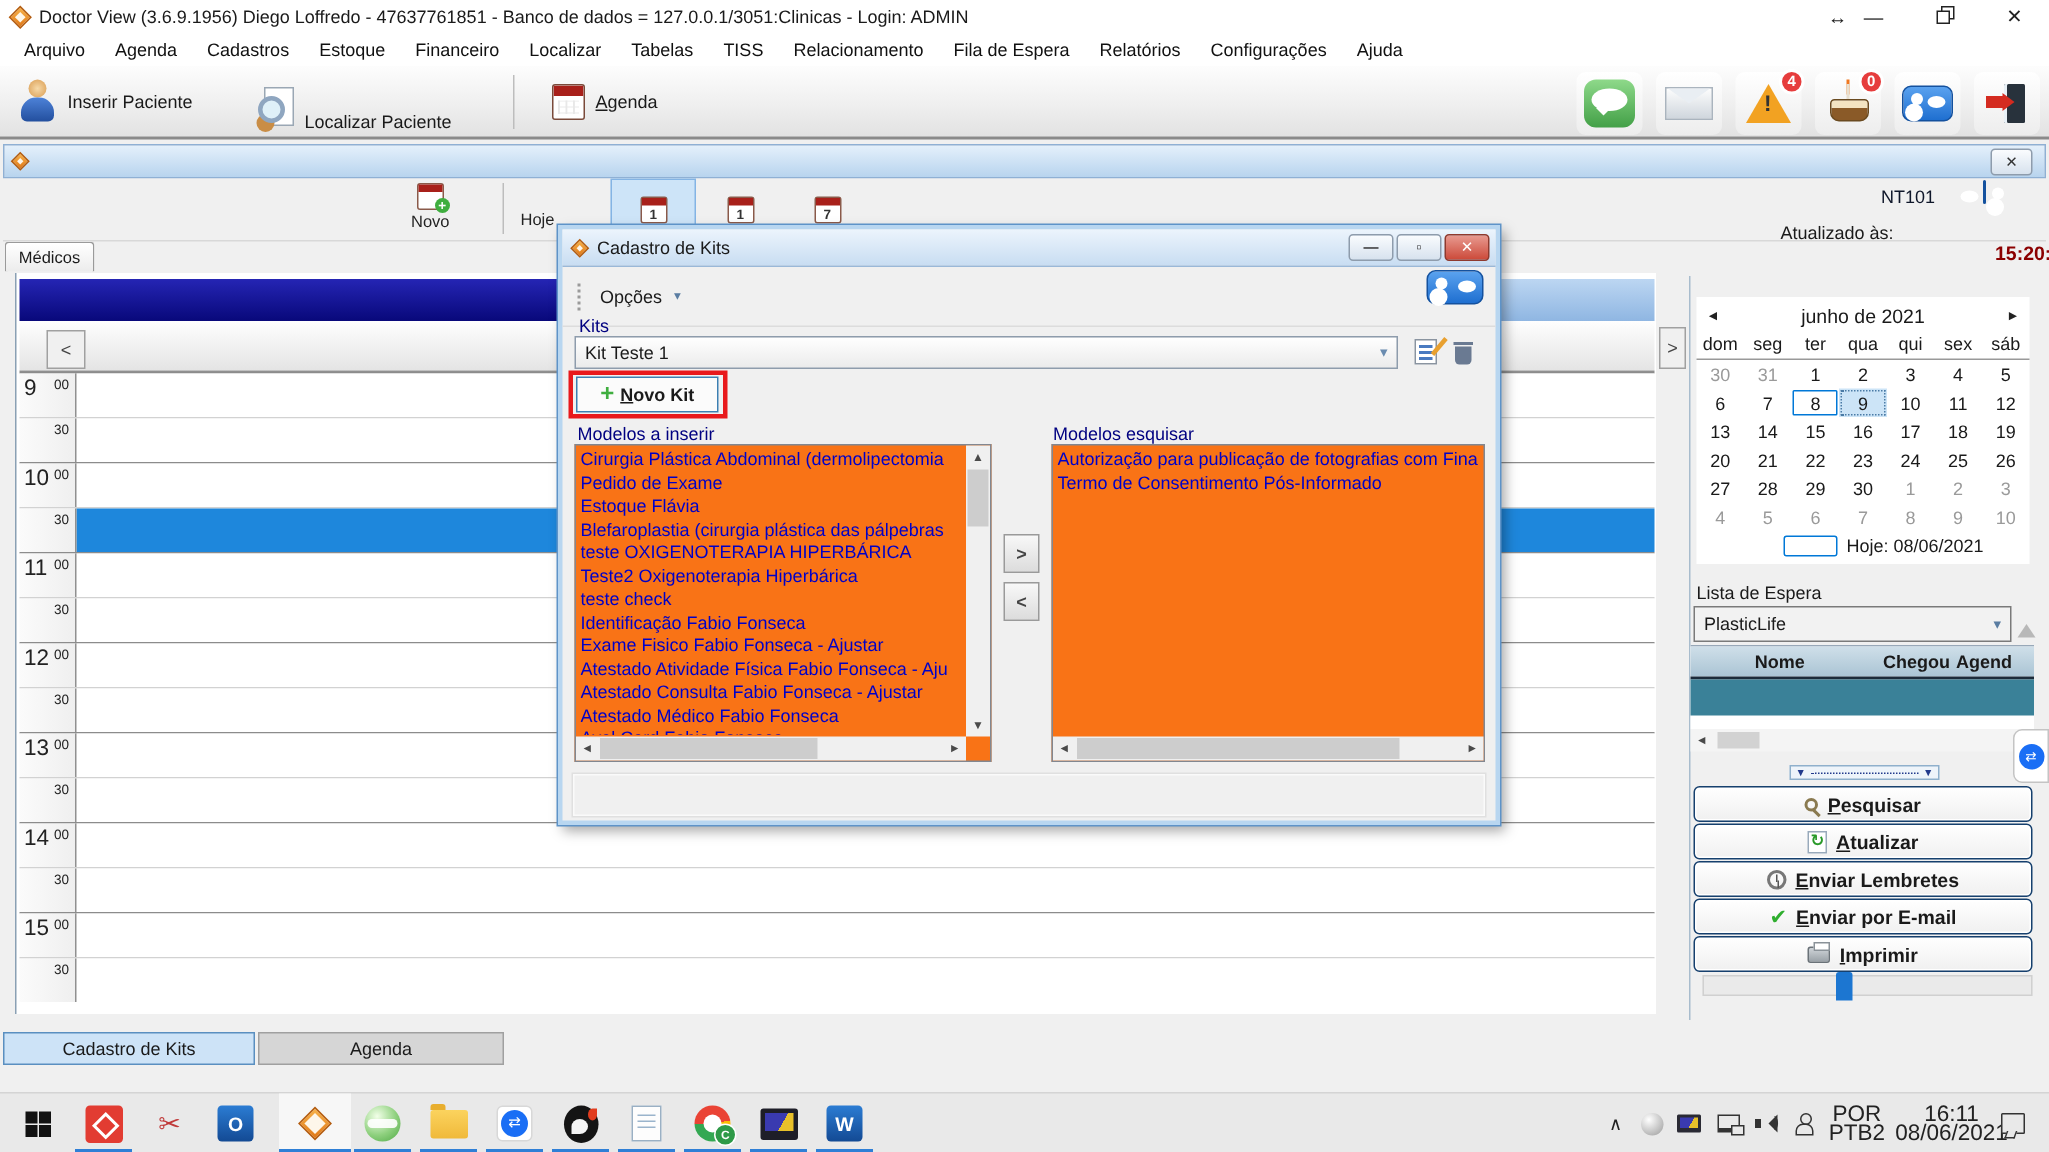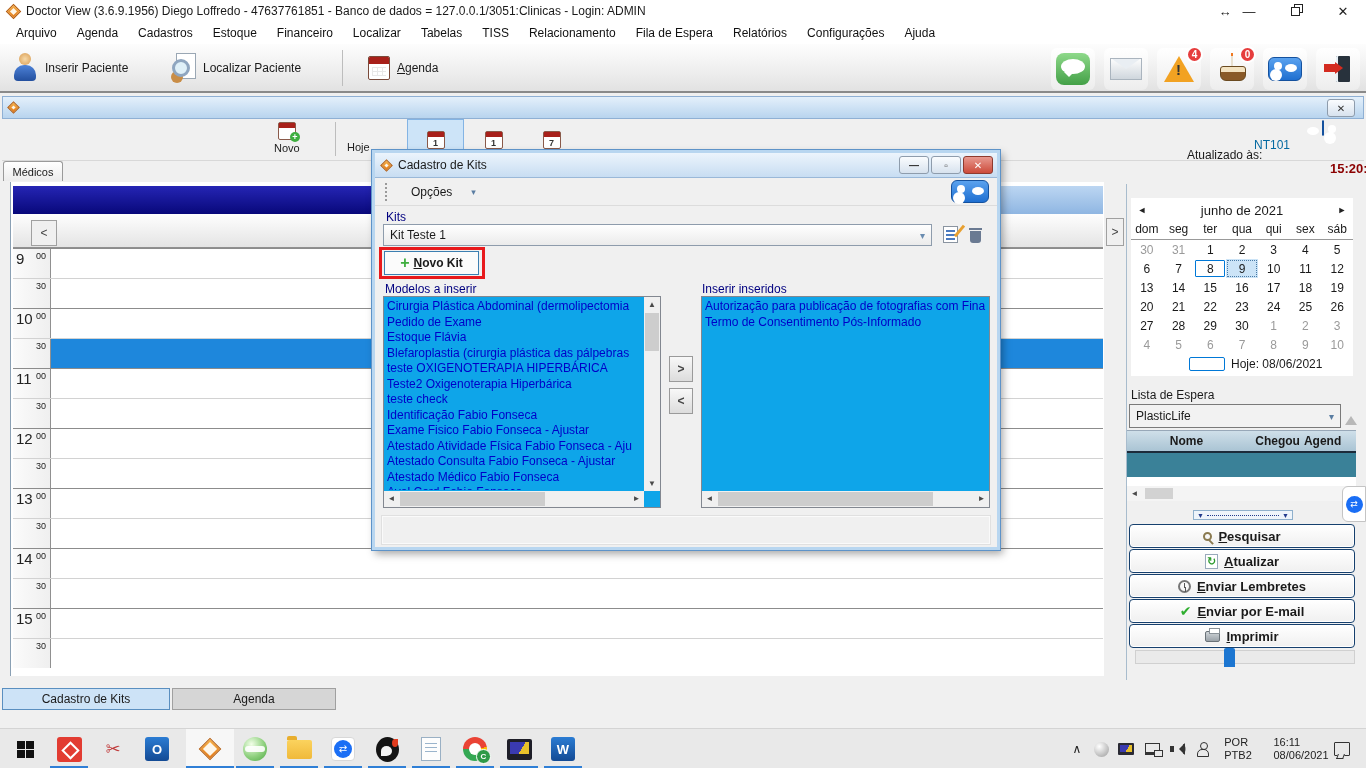--- a/index.html
+++ b/index.html
@@ -57,21 +57,21 @@
   #mdistrip { left:2px; top:96px; width:1362px; height:23px; background:linear-gradient(#e4f0fb,#b8d4ee); border:1px solid #8fb0d4; display:flex; align-items:center; padding-left:6px; }
   .smallbtn { background:linear-gradient(#fafcfe,#d7e2ee); border:1px solid #8e9cac; border-radius:3px; display:flex; align-items:center; justify-content:center; font-size:10px; color:#333; font-weight:bold; }
   #mdiclose { position:absolute; right:8px; top:2px; width:28px; height:18px; }
   #innertb { left:2px; top:119px; width:1362px; height:42px; background:#f0f0f0; border-bottom:1px solid #d8d8d8; }
   .itbtn { position:absolute; display:flex; flex-direction:column; align-items:center; gap:2px; font-size:11px; color:#222; }
   .ic-cal-sm { width:18px; height:18px; background:#fff; border:1px solid #8a5a4a; border-radius:2px; position:relative; font-size:9px; font-weight:bold; color:#333; display:flex; align-items:flex-end; justify-content:center; }
   .ic-cal-sm::before { content:""; position:absolute; left:0; top:0; right:0; height:5px; background:#a8201a; }
   .ic-plus { position:absolute; right:-5px; bottom:-3px; width:10px; height:10px; border-radius:50%; background:#3fae3f; color:#fff; font-size:9px; line-height:10px; text-align:center; font-weight:bold; }
   .viewbtn { position:absolute; top:0; width:57px; height:41px; display:flex; align-items:center; justify-content:center; }
   .viewbtn.active { background:#cde4f8; border:1px solid #84b4e4; }
-  #nt-code { color:#0369a1; font-size:12px;margin-top:14px; }
+  #nt-code { color:#0f172a; font-size:12px; }
   #updated-time { color:#8b0000; font-weight:bold; font-size:13px; }
   #tab-medicos { left:3px; top:161px; width:60px; height:20px; background:linear-gradient(#ffffff,#ececec); border:1px solid #9a9a9a; border-bottom:none; border-radius:3px 3px 0 0; display:flex; align-items:center; justify-content:center; font-size:11px; }
 
   
   #schedule { left:10px; top:182px; width:1094px; height:494px; background:#fff; border-left:1px solid #8aa0b4; }
   #sched-head { position:absolute; left:2px; top:4px; width:1090px; height:28px; display:flex; }
   #sched-head .navy { width:645px; background:linear-gradient(#2525b4,#08087a); }
   #sched-head .blue { flex:1; background:linear-gradient(#bcd6f2,#8fb6e2); }
   #sched-sub { position:absolute; left:2px; top:32px; width:1090px; height:34px; background:linear-gradient(#fefefe,#e4e4e4); border-bottom:1px solid #909090; }
   .navbtn { background:#f0f0f0; border:1px solid #a0a0a0; color:#444; font-size:12px; display:flex; align-items:center; justify-content:center; }
@@ -130,38 +130,38 @@
   .btab { position:absolute; top:0; height:22px; display:flex; align-items:center; justify-content:center; font-size:12px; }
   #btab-kits { left:2px; width:168px; background:#cde3f7; border:1px solid #5a8fc0; }
   #btab-agenda { left:172px; width:164px; background:#d6d6d6; border:1px solid #a0a0a0; }
 
   
   #dialog { left:372px; top:150px; width:628px; height:400px; background:#f0f0f0; border:3px solid #b8d6f0; outline:1px solid #5e93c8; box-shadow:3px 4px 8px rgba(0,0,0,.35); z-index:50; }
   #dlg-title { position:absolute; left:0; top:0; right:0; height:25px; background:linear-gradient(#ecf4fc,#c8ddf2); border-bottom:1px solid #9ab8d8; display:flex; align-items:center; gap:7px; padding-left:7px; font-size:12px; }
   #dlg-btns { position:absolute; right:4px; top:3px; display:flex; gap:2px; }
   #dlg-btns .smallbtn { width:30px; height:18px; }
   #dlg-close { background:linear-gradient(#e89a90,#cc4a3a); border-color:#8e3a2e; color:#fff; }
-  #dlg-toolbar { position:absolute; left:0; top:25px; right:0; height:28px; border-bottom:1px solid #dcdcdc; display:flex; align-items:center; padding-left:10px; gap:19px; font-size:12px; }
+  #dlg-toolbar { position:absolute; left:0; top:25px; right:0; height:40px; border-bottom:1px solid #dcdcdc; display:flex; align-items:center; padding-left:10px; gap:8px; font-size:12px; }
   #dlg-toolbar .grip { width:3px; height:18px; border-left:2px dotted #9a9a9a; margin-right:4px; }
   #dlg-contacts { position:absolute; right:8px; top:2px; width:38px; height:23px; }
   .navy { color:#000080; }
   #kits-label { position:absolute; left:11px; top:57px; }
   #kit-combo { position:absolute; left:8px; top:71px; width:549px; height:22px; background:linear-gradient(#ffffff,#ebebeb); border:1px solid #8e9cac; display:flex; align-items:center; padding:0 6px; font-size:12px; }
   #kit-combo .arr { margin-left:auto; color:#6a8cb0; font-size:10px; }
   .ic-edit { position:absolute; width:15px; height:17px; background:#fff; border:1px solid #8a94a0; }
   .ic-edit::after { content:""; position:absolute; left:2px; top:3px; width:9px; height:2px; background:#4a7ac0; box-shadow:0 4px 0 #4a7ac0, 0 8px 0 #4a7ac0; }
   .ic-edit::before { content:""; position:absolute; right:-4px; top:-3px; width:3px; height:14px; background:#e8a030; transform:rotate(40deg); z-index:2; }
   .ic-trash { position:absolute; width:13px; height:16px; }
   .ic-trash::before { content:""; position:absolute; left:1px; top:4px; width:11px; height:12px; background:#6a7a92; border-radius:0 0 3px 3px; }
   .ic-trash::after { content:""; position:absolute; left:0; top:1px; width:13px; height:2px; background:#6a7a92; }
   #redbox { position:absolute; left:4px; top:94px; width:106px; height:32px; border:3px solid #e8191c; z-index:5; }
   #novokit { position:absolute; left:9px; top:98px; width:95px; height:24px; background:#fbfbfb; border:1px solid #3c7fb1; display:flex; align-items:center; justify-content:center; gap:4px; font-size:12px; font-weight:bold; }
   #novokit .plus { color:#3fae3f; font-size:16px; font-weight:bold; line-height:14px; }
   .lbl { position:absolute; font-size:12px;text-align:right; }
-  .listbox { position:absolute; background:#0ea5e9; border:1px solid #828790; }
+  .listbox { position:absolute; background:#f97316; border:1px solid #828790; }
   .lb-items { position:absolute; left:3px; top:2px; right:18px; bottom:17px; overflow:hidden; }
   .lb-items .li { font-size:12px; color:#0000c8; line-height:15.5px; white-space:nowrap; }
   .vscroll { position:absolute; right:0; top:0; bottom:16px; width:16px; background:#f0f0f0; }
   .vscroll .a { position:absolute; left:0; width:16px; height:15px; text-align:center; font-size:8px; color:#4a4a4a; line-height:15px; }
   .vscroll .thumb { position:absolute; left:1px; top:16px; width:14px; height:38px; background:#cdcdcd; }
   .hscroll { position:absolute; left:0; bottom:0; height:16px; background:#f0f0f0; display:block; }
   .hscroll .a { position:absolute; top:0; width:15px; height:16px; text-align:center; font-size:8px; color:#4a4a4a; line-height:16px; }
   .hscroll .thumb { position:absolute; top:1px; height:14px; background:#cdcdcd; }
   .xferbtn { position:absolute; width:24px; height:26px; background:linear-gradient(#f8f8f8,#dcdcdc); border:1px solid #9a9a9a; font-size:12px; font-weight:bold; color:#444; display:flex; align-items:center; justify-content:center; }
   #dlg-bottom { position:absolute; left:6px; top:362px; width:610px; height:30px; background:#f0f0f0; border:1px solid #e0e0e0; box-shadow:inset 0 0 0 1px #fafafa; }
@@ -202,21 +202,21 @@
   .ic-net::after { content:""; position:absolute; right:-4px; bottom:-5px; width:7px; height:5px; border:1px solid #333; background:#e9e9e9; }
   .ic-vol { position:relative; width:16px; height:14px; }
   .ic-vol::before { content:""; position:absolute; left:0; top:4px; width:4px; height:6px; background:#333; }
   .ic-vol::after { content:""; position:absolute; left:3px; top:1px; border:6px solid transparent; border-right:6px solid #333; }
   .ic-vol i { position:absolute; right:0; top:1px; font-style:normal; font-size:10px; color:#333; }
   .ic-user { width:12px; height:14px; position:relative; }
   .ic-user::before { content:""; position:absolute; left:3px; top:0; width:6px; height:6px; border:1px solid #333; border-radius:50%; }
   .ic-user::after { content:""; position:absolute; left:0; top:7px; width:10px; height:6px; border:1px solid #333; border-radius:5px 5px 0 0; }
   .ic-action { width:16px; height:14px; border:1px solid #333; border-radius:1px; position:relative; background:#e9e9e9; }
   .ic-action::after { content:""; position:absolute; left:2px; bottom:-4px; width:5px; height:4px; background:#e9e9e9; border-left:1px solid #333; border-right:1px solid #333; border-bottom:1px solid #333; transform:skewX(-20deg); }
-  .trtxt { font-size:11px; line-height:13px; text-align:left; }
+  .trtxt { font-size:15px; line-height:13px; text-align:center; }
   
   #tvpop { left:1342px; top:486px; width:24px; height:36px; background:#fff; border:1px solid #c4c4c4; border-radius:6px 0 0 6px; z-index:60; display:flex; align-items:center; justify-content:center; }
   #tvpop::after { content:"⇄"; width:17px; height:17px; border-radius:50%; background:#1a6ef5; color:#fff; font-size:9px; line-height:17px; text-align:center; }
 </style>
 </head>
 <body>
 
 <div id="screen">
 
   <div id="titlebar" class="abs">
@@ -245,21 +245,21 @@
       <span class="mi">Relatórios</span>
       <span class="mi">Configurações</span>
       <span class="mi">Ajuda</span>
     </div>
 
   <div id="toolbar" class="abs">
     <div class="tbbtn" style="left:2px;">
       <span class="ic-person"></span>
       <span>Inserir Paciente</span>
     </div>
-    <div class="tbbtn" style="left:160px;">
+    <div class="tbbtn" style="left:160px;align-items:flex-end;">
       <span class="ic-magdoc"></span>
       <span>Localizar Paciente</span>
     </div>
     <div class="vsep" style="left:342px;"></div>
     <div class="tbbtn" style="left:358px;">
       <span class="ic-cal"></span>
       <span><u>A</u><span>genda</span></span>
     </div>
     <div id="tb-right">
       <div class="glossy">
@@ -586,21 +586,21 @@
       <span class="arr">▾</span>
     </div>
     <span class="ic-edit" style="left:568px;top:73px;"></span>
     <span class="ic-trash" style="left:594px;top:74px;"></span>
     <div id="redbox"></div>
     <div id="novokit">
       <span class="plus">+</span>
       <span><u>N</u><span>ovo Kit</span></span>
     </div>
     <div class="lbl navy" style="left:10px;top:129px;">Modelos a inserir</div>
-    <div class="lbl navy" style="left:327px;top:129px;">Inserir inseridos</div>
+    <div class="lbl navy" style="left:327px;top:129px;">Modelos esquisar</div>
 
     <div class="listbox" style="left:8px;top:143px;width:278px;height:212px;">
       <div class="lb-items">
 
       <div class="li">Cirurgia Plástica Abdominal (dermolipectomia</div>
           <div class="li">Pedido de Exame</div>
           <div class="li">Estoque Flávia</div>
           <div class="li">Blefaroplastia (cirurgia plástica das pálpebras</div>
           <div class="li">teste OXIGENOTERAPIA HIPERBÁRICA</div>
           <div class="li">Teste2 Oxigenoterapia Hiperbárica</div>

